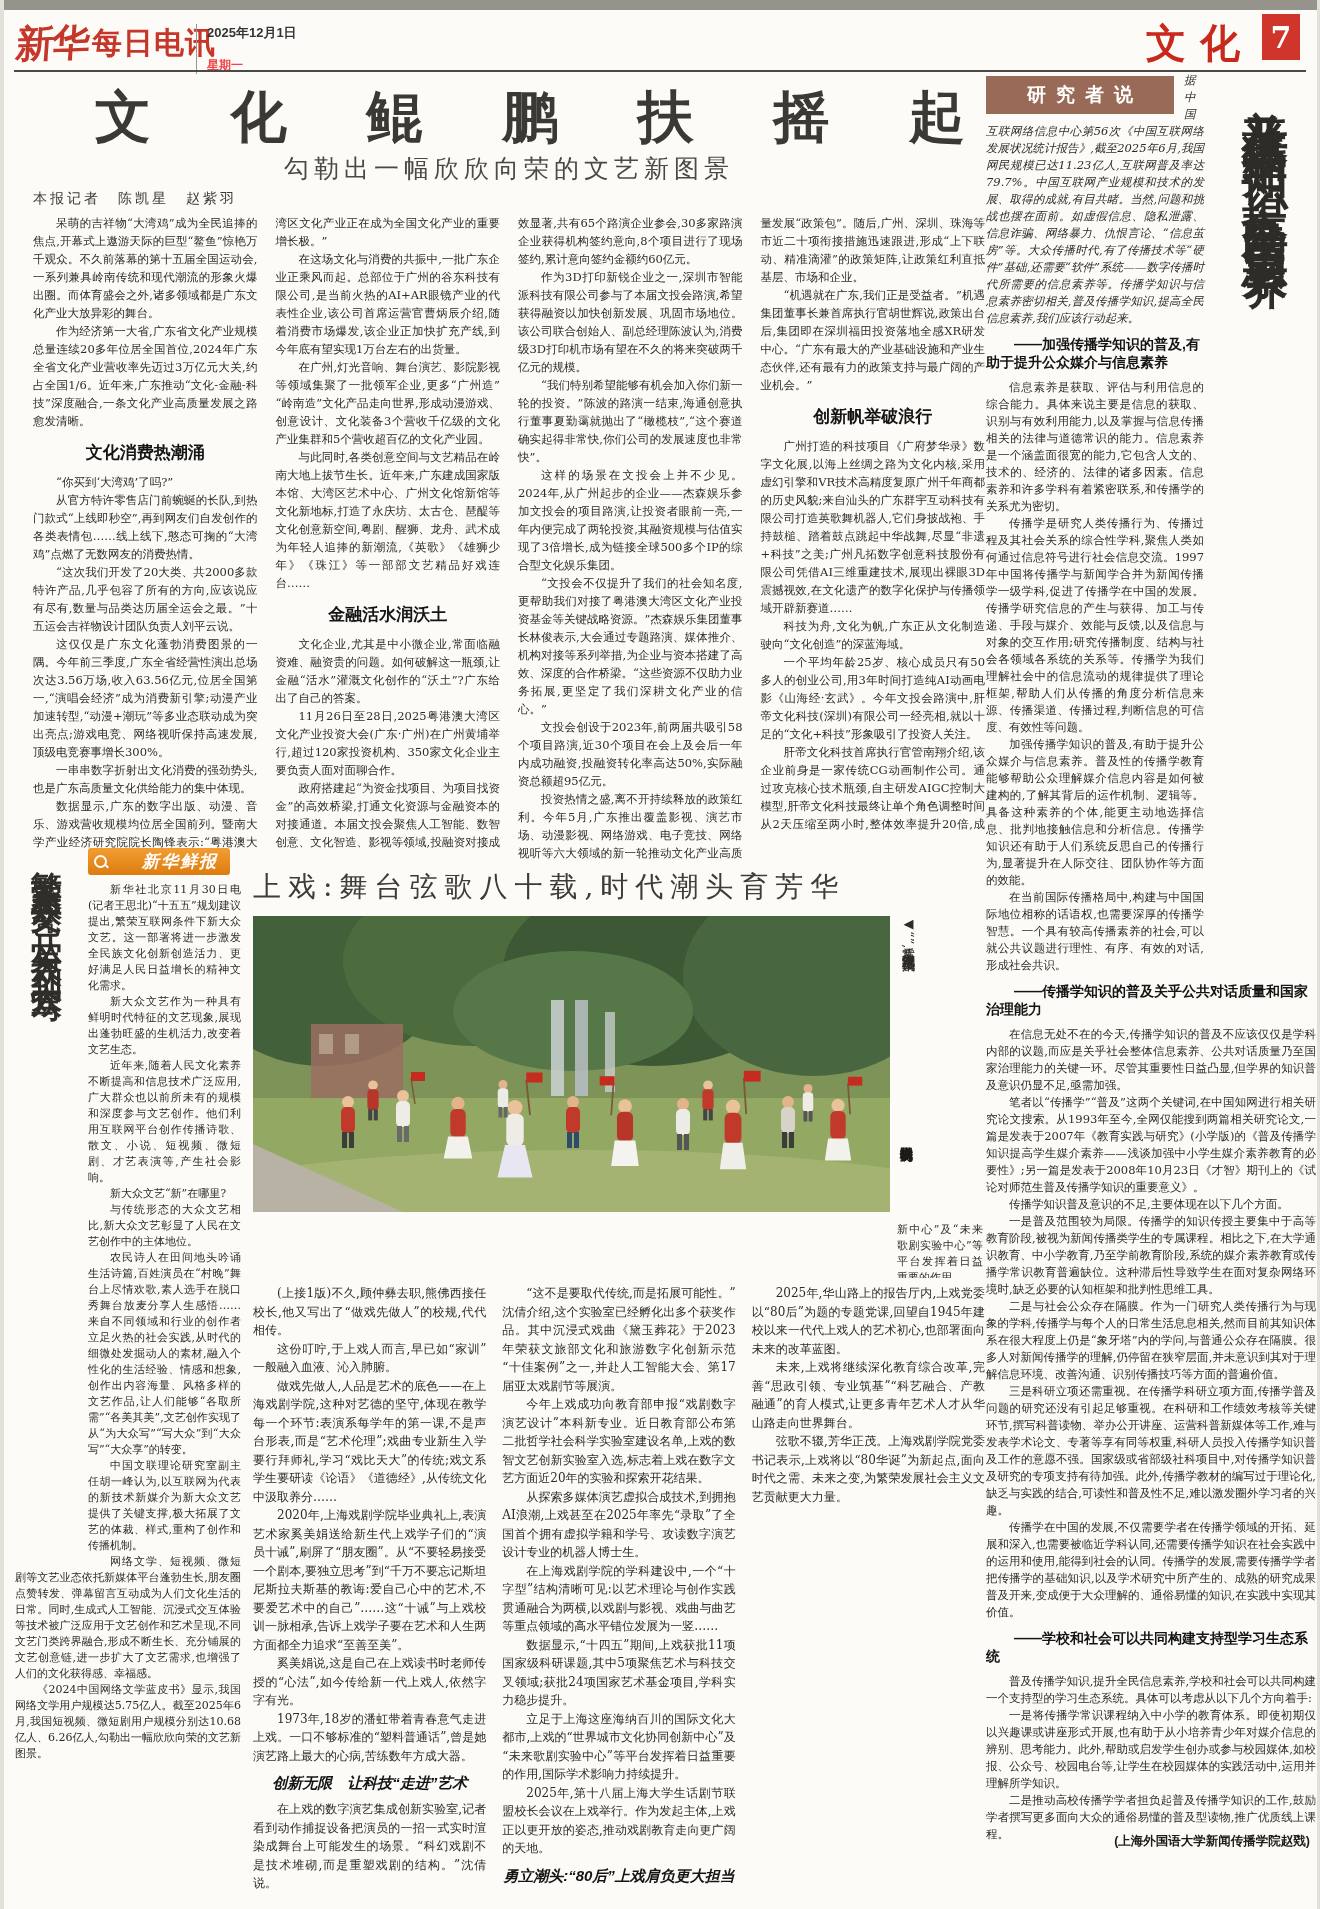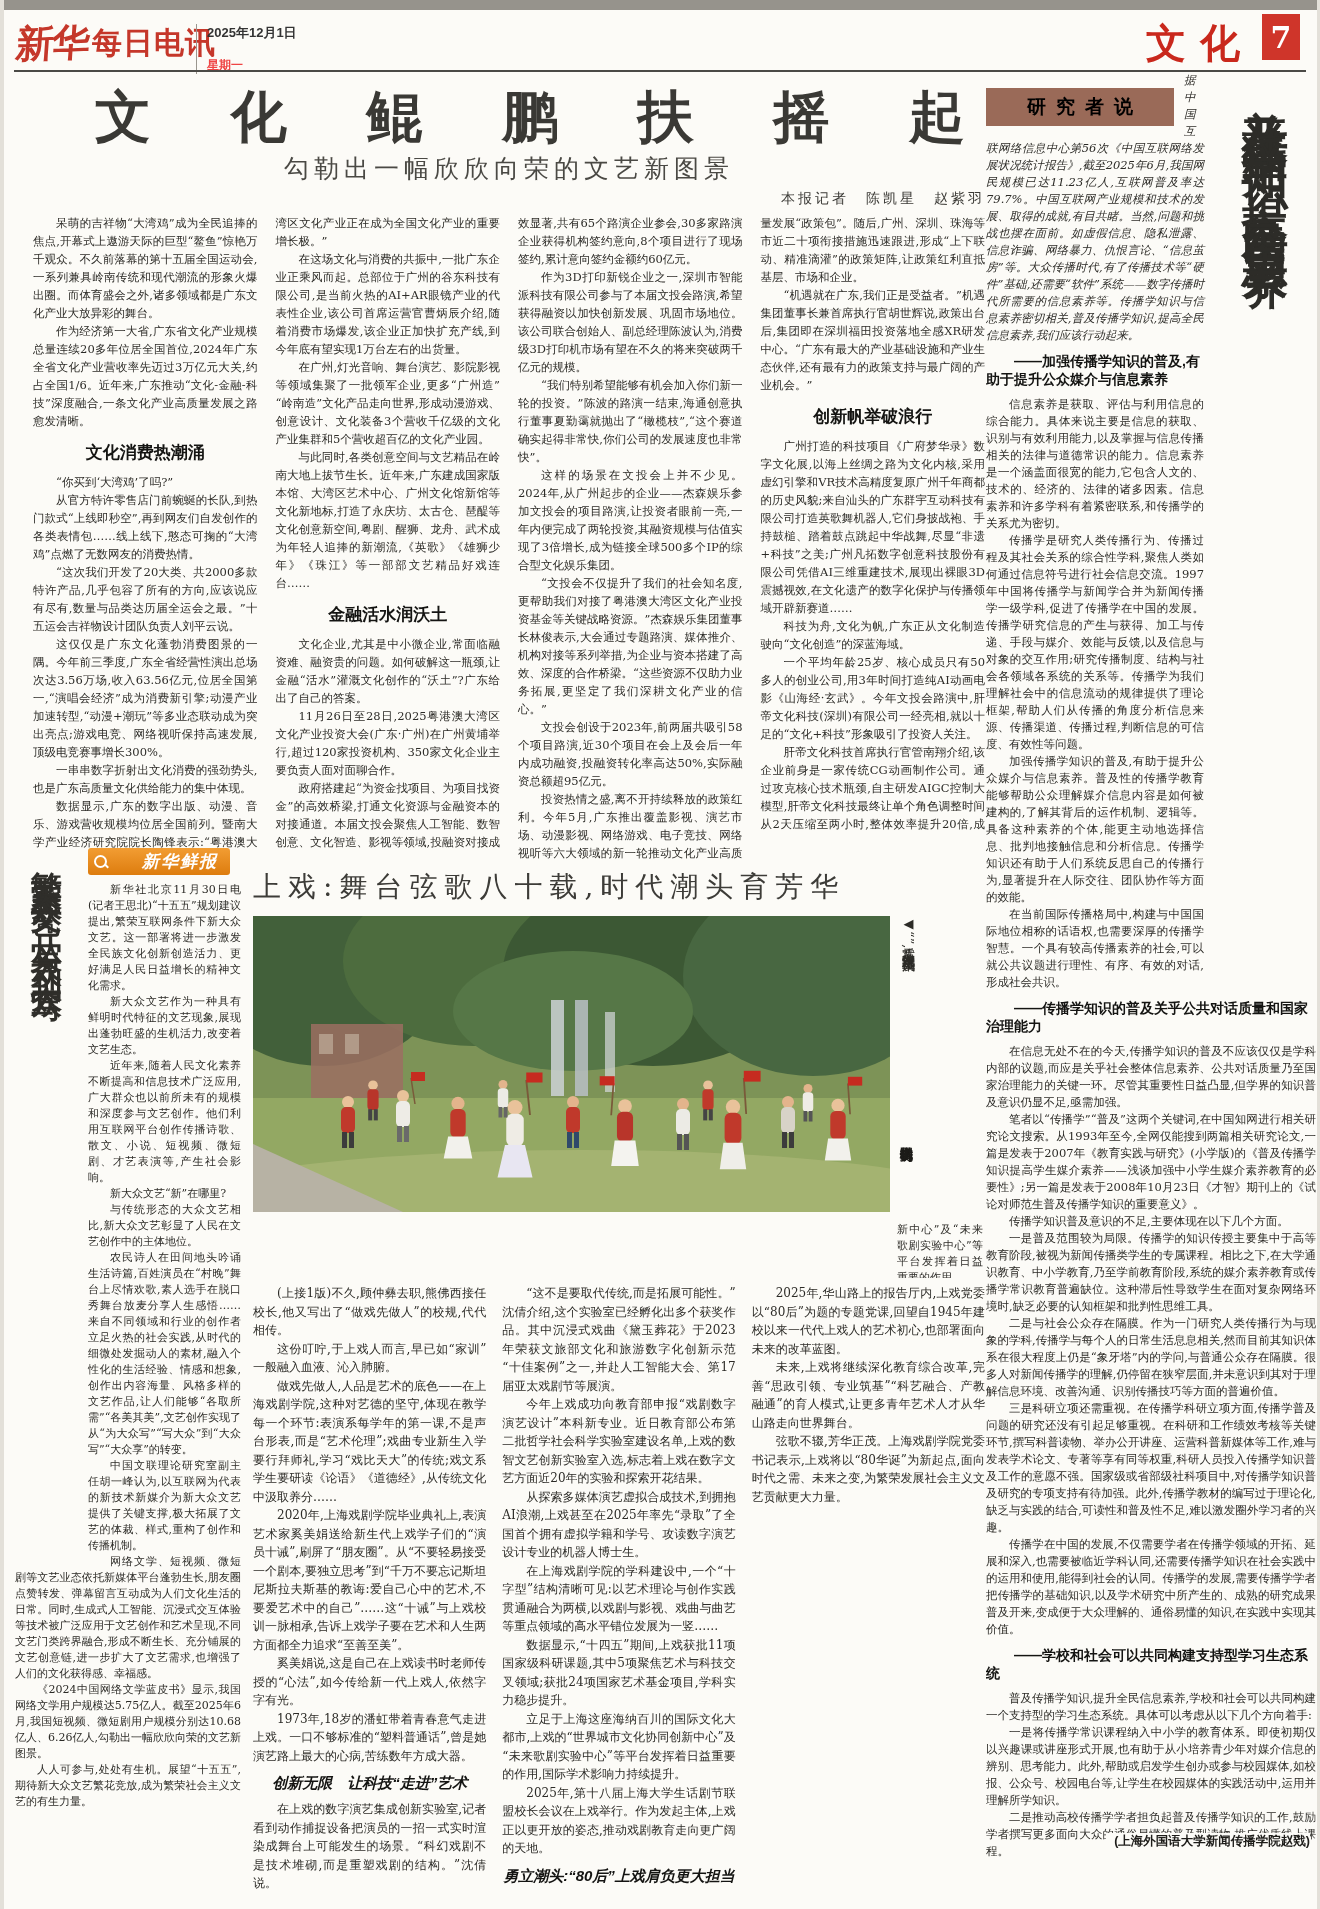--- a/index.html
+++ b/index.html
@@ -18,21 +18,21 @@
   .date2{font-size:12px;font-weight:bold;font-family:"Liberation Sans",sans-serif;color:#ef4444;margin-top:15px;}
   .section-label{position:absolute;left:1146px;top:16px;font-size:40px;font-weight:900;color:#c9281c;letter-spacing:14px;font-family:"DejaVu Serif",serif;text-align:right;}
   .pagenum{position:absolute;left:1262px;top:14px;width:38px;height:46px;background:#cf352a;color:#fff;
            font-family:"DejaVu Serif",serif;font-size:30px;font-weight:bold;display:flex;align-items:center;justify-content:center;}
   .header-rule{position:absolute;left:14px;top:70px;width:1292px;height:0;border-top:2px solid #4b4a46;}
 
   
   .main-headline{position:absolute;left:95px;top:80px;width:870px;display:flex;justify-content:space-between;
                  font-size:56px;font-weight:900;color:#3a3935;font-family:"DejaVu Serif",serif;}
   .main-sub{position:absolute;left:33px;top:152px;width:952px;text-align:center;font-size:25px;color:#4a4944;letter-spacing:5px;font-family:"Liberation Sans",sans-serif;}
-  .main-byline{position:absolute;left:33px;top:190px;width:952px;text-align:right;font-size:14px;color:#3c3b37;letter-spacing:3px;}
+  .main-byline{position:absolute;left:33px;top:190px;width:952px;text-align:left;font-size:14px;color:#3c3b37;letter-spacing:3px;}
   .main-flow{position:absolute;left:33px;top:214px;width:952px;height:648px;overflow:hidden;
              column-count:4;column-gap:18px;column-fill:balance;}
   .flow p{margin:0;text-indent:2em;text-align:justify;font-size:11.5px;line-height:18px;color:#2c2b27;}
   .flow .sh{font-family:"Liberation Sans",sans-serif;font-weight:bold;text-align:center;text-indent:0;
             font-size:17px;color:#141412;margin:11px 0 9px 0;break-inside:avoid;}
   .bottom-flow .sh{font-size:15px;margin:9px 0 7px 0;font-style:italic;}
 
   
   .left-region{position:absolute;left:15px;top:846px;width:226px;height:1058px;overflow:hidden;}
   .vleft{float:left;width:64px;height:716px;margin-right:9px;writing-mode:vertical-rl;
@@ -55,21 +55,21 @@
   .side-frag{position:absolute;left:897px;top:1222px;width:86px;height:56px;overflow:hidden;
              font-size:11px;line-height:16px;text-align:justify;color:#2c2b27;}
   .bottom-flow{position:absolute;left:253px;top:1284px;width:732px;height:622px;overflow:hidden;
                column-count:3;column-gap:16px;column-fill:auto;}
   .bottom-flow p{font-size:12px;line-height:18.5px;}
 
   
   .res-col{position:absolute;left:986px;top:72px;width:330px;height:1790px;overflow:hidden;}
   .vright{float:right;width:100px;height:892px;margin-left:12px;writing-mode:vertical-rl;
           font-size:46px;font-weight:900;color:#2d2c28;font-family:"DejaVu Serif",serif;letter-spacing:9px;line-height:100px;}
-  .res-badge{float:left;width:188px;height:38px;margin:16px 10px 6px 0;background:#9a6a58;color:#000000;
+  .res-badge{float:left;width:188px;height:38px;margin:4px 10px 6px 0;background:#9a6a58;color:#ffffff;
              display:flex;align-items:center;justify-content:center;font-size:19px;font-weight:bold;
              letter-spacing:10px;font-family:"Liberation Sans",sans-serif;padding-left:10px;box-sizing:border-box;}
   .res-lead{font-style:italic;font-size:12px;line-height:18px;text-align:justify;color:#34332e;margin:0;}
   .res-col p{font-size:11.5px;line-height:17px;}
   .res-col .sh{font-size:14px;text-align:left;text-indent:2em;margin:9px 0 7px 0;}
   .attribution{position:absolute;right:6px;bottom:12px;font-size:12.5px;font-weight:bold;color:#1d1c19;
                font-family:"Liberation Sans",sans-serif;background:#fcfbf7;padding-left:8px;}
 </style>
 </head>
 <body>
@@ -142,21 +142,20 @@
     <div>
         <p class="para">新华社北京11月30日电(记者王思北)“十五五”规划建议提出,繁荣互联网条件下新大众文艺。这一部署将进一步激发全民族文化创新创造活力、更好满足人民日益增长的精神文化需求。</p>
         <p class="para">新大众文艺作为一种具有鲜明时代特征的文艺现象,展现出蓬勃旺盛的生机活力,改变着文艺生态。</p>
         <p class="para">近年来,随着人民文化素养不断提高和信息技术广泛应用,广大群众也以前所未有的规模和深度参与文艺创作。他们利用互联网平台创作传播诗歌、散文、小说、短视频、微短剧、才艺表演等,产生社会影响。</p>
         <p class="para">新大众文艺“新”在哪里?</p>
         <p class="para">与传统形态的大众文艺相比,新大众文艺彰显了人民在文艺创作中的主体地位。</p>
         <p class="para">农民诗人在田间地头吟诵生活诗篇,百姓演员在“村晚”舞台上尽情欢歌,素人选手在脱口秀舞台放麦分享人生感悟……来自不同领域和行业的创作者立足火热的社会实践,从时代的细微处发掘动人的素材,融入个性化的生活经验、情感和想象,创作出内容海量、风格多样的文艺作品,让人们能够“各取所需”“各美其美”,文艺创作实现了从“为大众写”“写大众”到“大众写”“大众享”的转变。</p>
         <p class="para">中国文联理论研究室副主任胡一峰认为,以互联网为代表的新技术新媒介为新大众文艺提供了关键支撑,极大拓展了文艺的体裁、样式,重构了创作和传播机制。</p>
         <p class="para">网络文学、短视频、微短剧等文艺业态依托新媒体平台蓬勃生长,朋友圈点赞转发、弹幕留言互动成为人们文化生活的日常。同时,生成式人工智能、沉浸式交互体验等技术被广泛应用于文艺创作和艺术呈现,不同文艺门类跨界融合,形成不断生长、充分铺展的文艺创意链,进一步扩大了文艺需求,也增强了人们的文化获得感、幸福感。</p>
         <p class="para">《2024中国网络文学蓝皮书》显示,我国网络文学用户规模达5.75亿人。截至2025年6月,我国短视频、微短剧用户规模分别达10.68亿人、6.26亿人,勾勒出一幅欣欣向荣的文艺新图景。</p>
-        <p class="para">人人可参与,处处有生机。展望“十五五”,期待新大众文艺繁花竞放,成为繁荣社会主义文艺的有生力量。</p>
       </div>
   </div>
 
   <div class="theatre-headline">上戏:舞台弦歌八十载,时代潮头育芳华</div>
   <div class="photo-wrap">
     <svg width="637" height="296" viewBox="0 0 637 296">
       <rect width="637" height="296" fill="#7d9357"></rect>
       <ellipse cx="70" cy="60" rx="120" ry="90" fill="#42603a"></ellipse>
       <ellipse cx="220" cy="45" rx="130" ry="85" fill="#4d6c3e"></ellipse>
       <ellipse cx="400" cy="55" rx="150" ry="95" fill="#3c5834"></ellipse>

